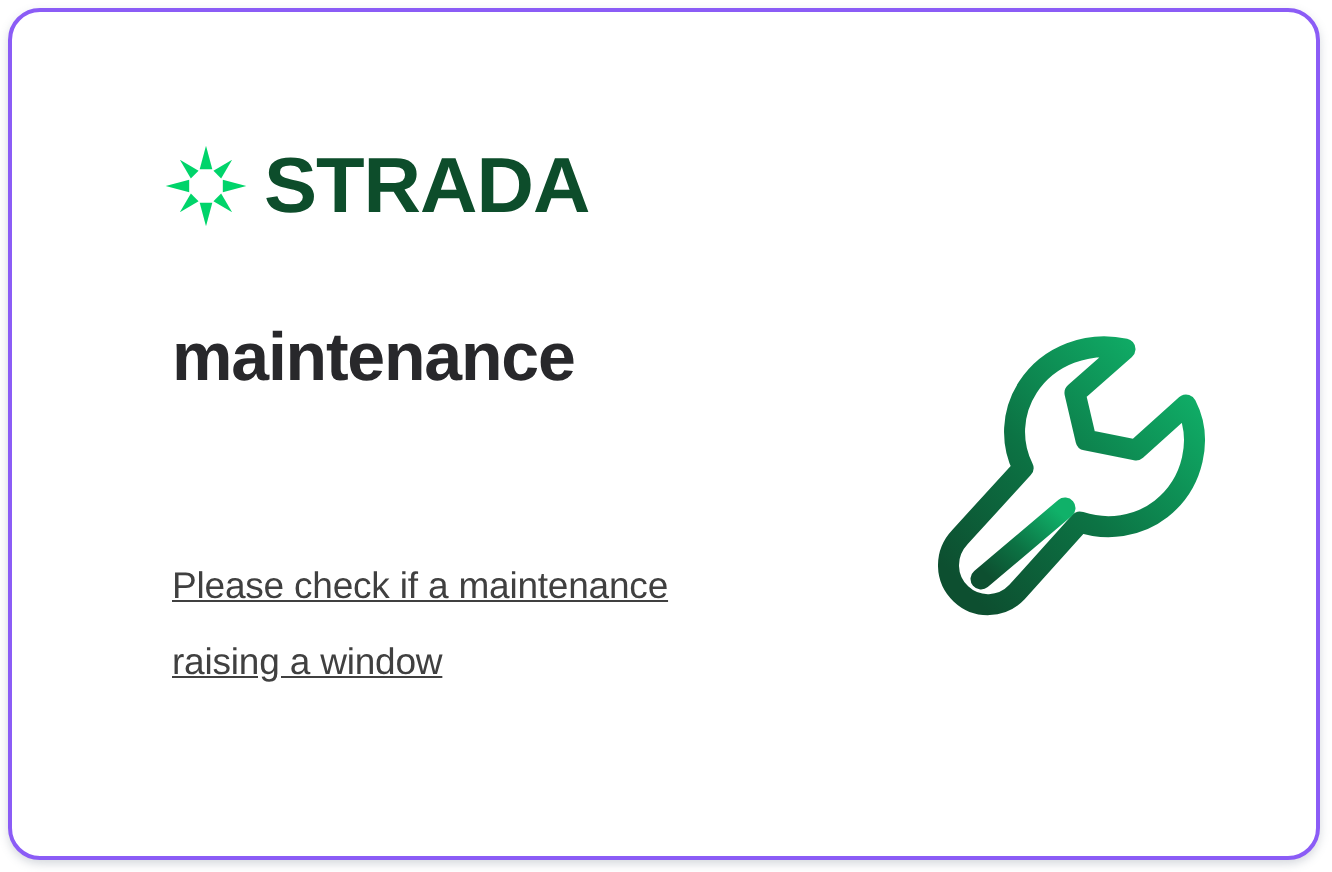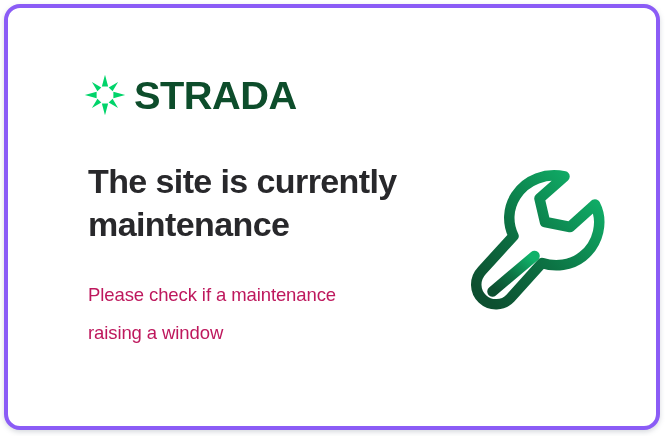--- a/index.html
+++ b/index.html
@@ -16,21 +16,21 @@
   }
 
   #maintenance-card {
     position: absolute;
     left: 4px;
     top: 4px;
     width: 656px;
     height: 426px;
     box-sizing: border-box;
     background: #ffffff;
-    border: 4px solid #8b5cf6;
+    border: 2px solid #8b5cf6;
     border-radius: 16px;
     box-shadow: 0 2px 5px rgba(120,130,145,0.30);
     overflow: hidden;
   }
 
   
   .brand {
     position: absolute;
     left: 76px;
     top: 66px;
@@ -74,21 +74,22 @@
   .body-copy {
     position: absolute;
     left: 80px;
     top: 268px;
     width: 330px;
     margin: 0;
     font-size: 18.5px;
     font-weight: 400;
     line-height: 2.05;
     letter-spacing: -0.1px;
-    color: #be185d;
+    color: #404040;
+    text-decoration: underline;
   }
   .body-copy .bc-line { display: block; }
 
   
   .wrench-wrap {
     position: absolute;
     left: 452px;
     top: 152px;
     width: 162px;
     height: 160px;
@@ -117,21 +118,20 @@
             <polygon points="50,94 43.5,69 56.5,69"></polygon>
             <polygon points="6,50 31,43.5 31,56.5"></polygon>
           </g>
         </g>
       </svg>
     </span>
     <span class="brand-wordmark">STRADA</span>
   </div>
 
   <h1 class="headline">
-    <span class="hl-line">The site is currently</span>
     <span class="hl-line">maintenance</span>
   </h1>
 
   <p class="body-copy">
     <span class="bc-line">Please check if a maintenance</span>
     <span class="bc-line">raising a window</span>
   </p>
 
   <div class="wrench-wrap">
     <svg class="wrench-svg" viewBox="0 0 162 160" aria-hidden="true">

